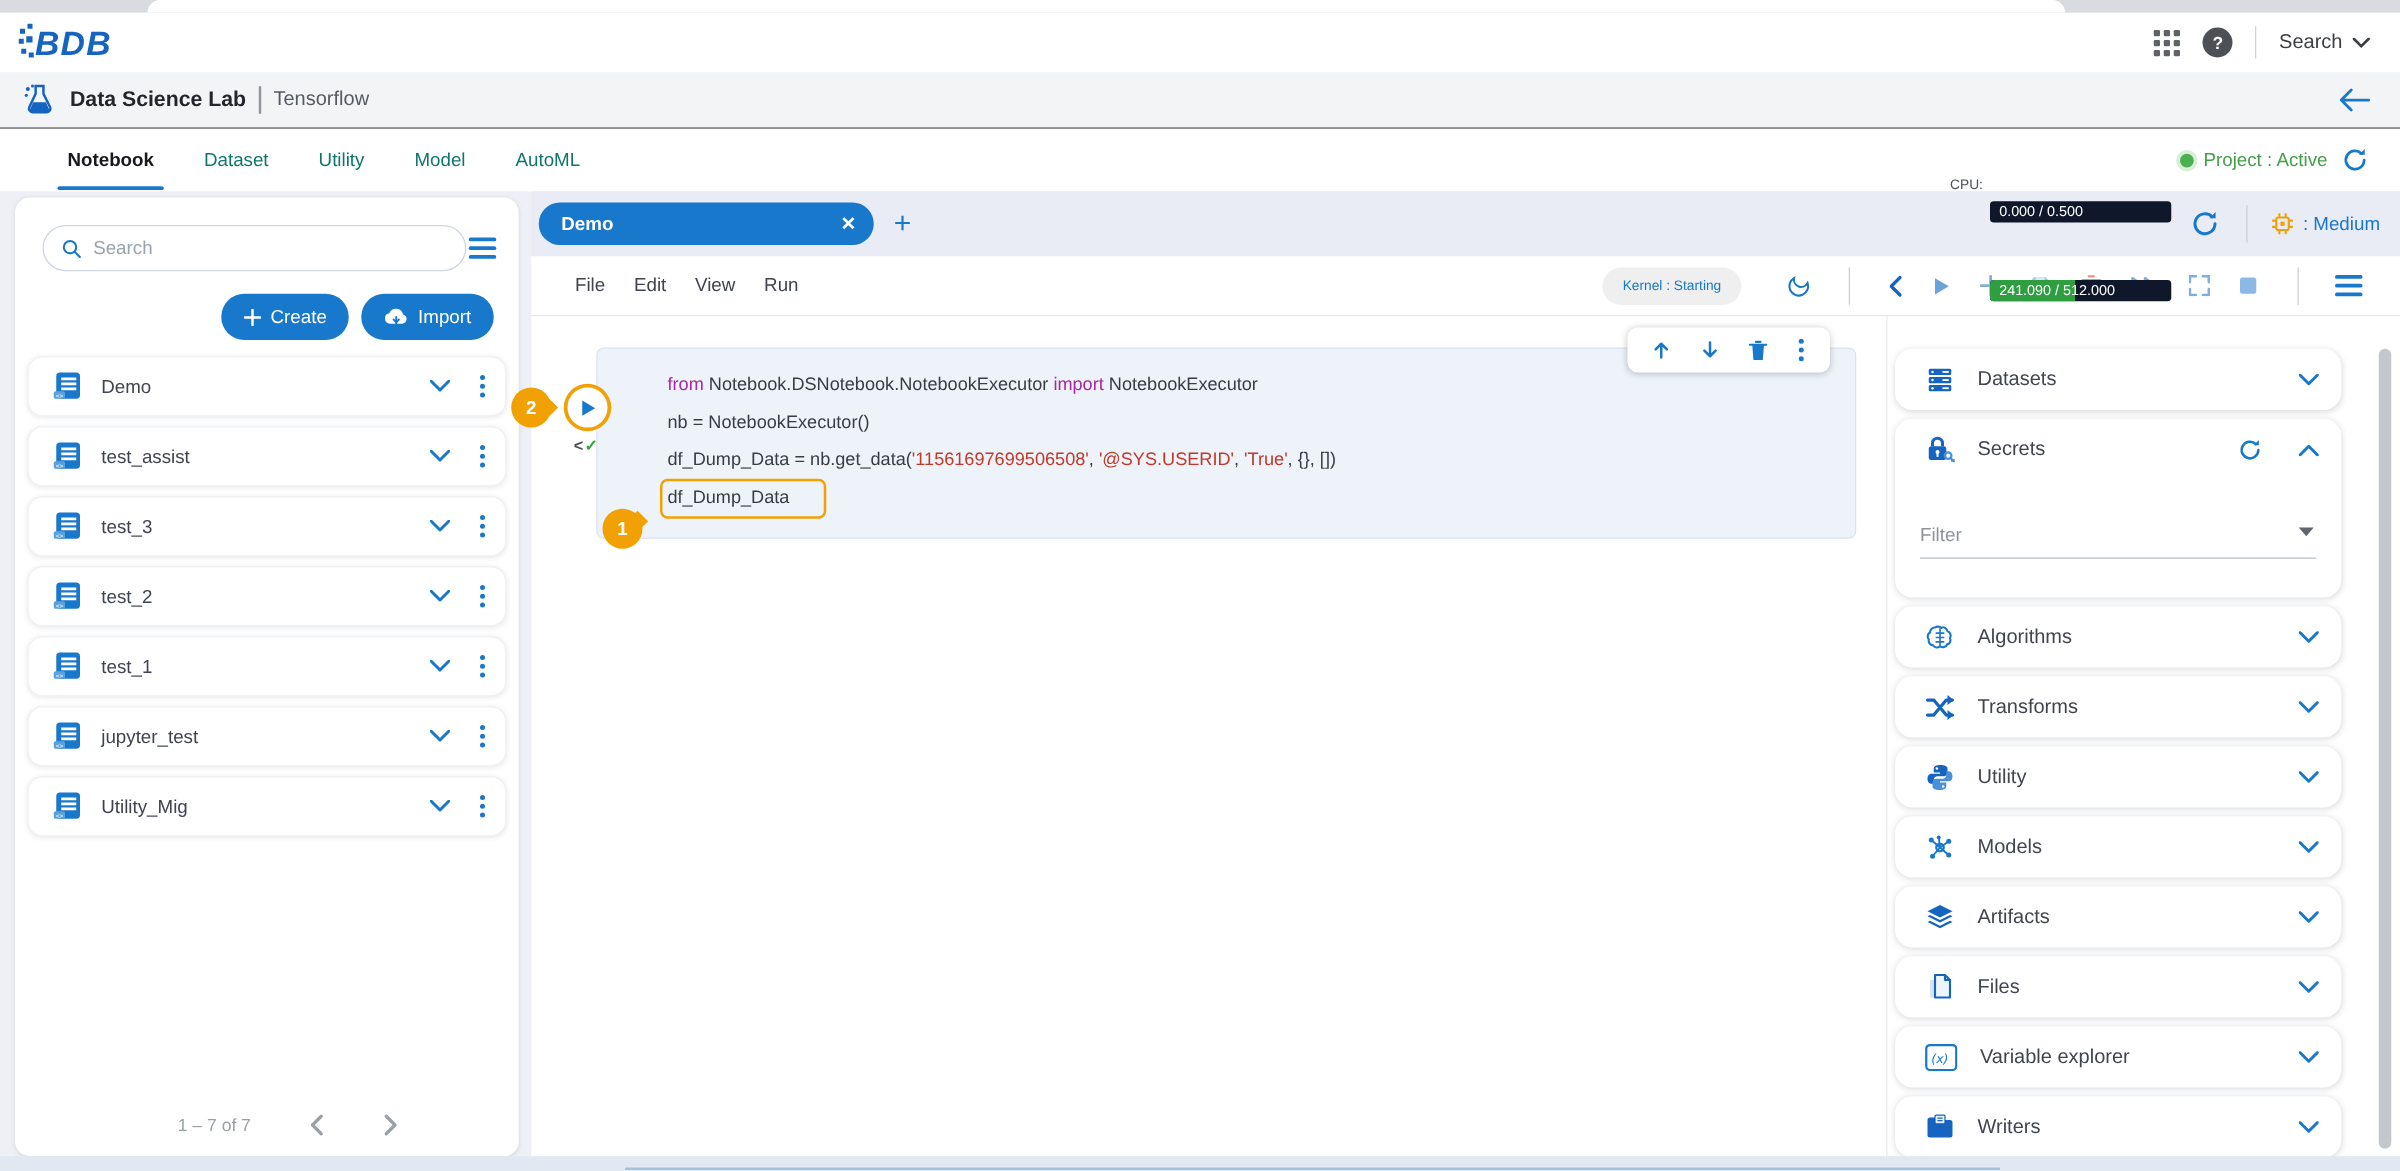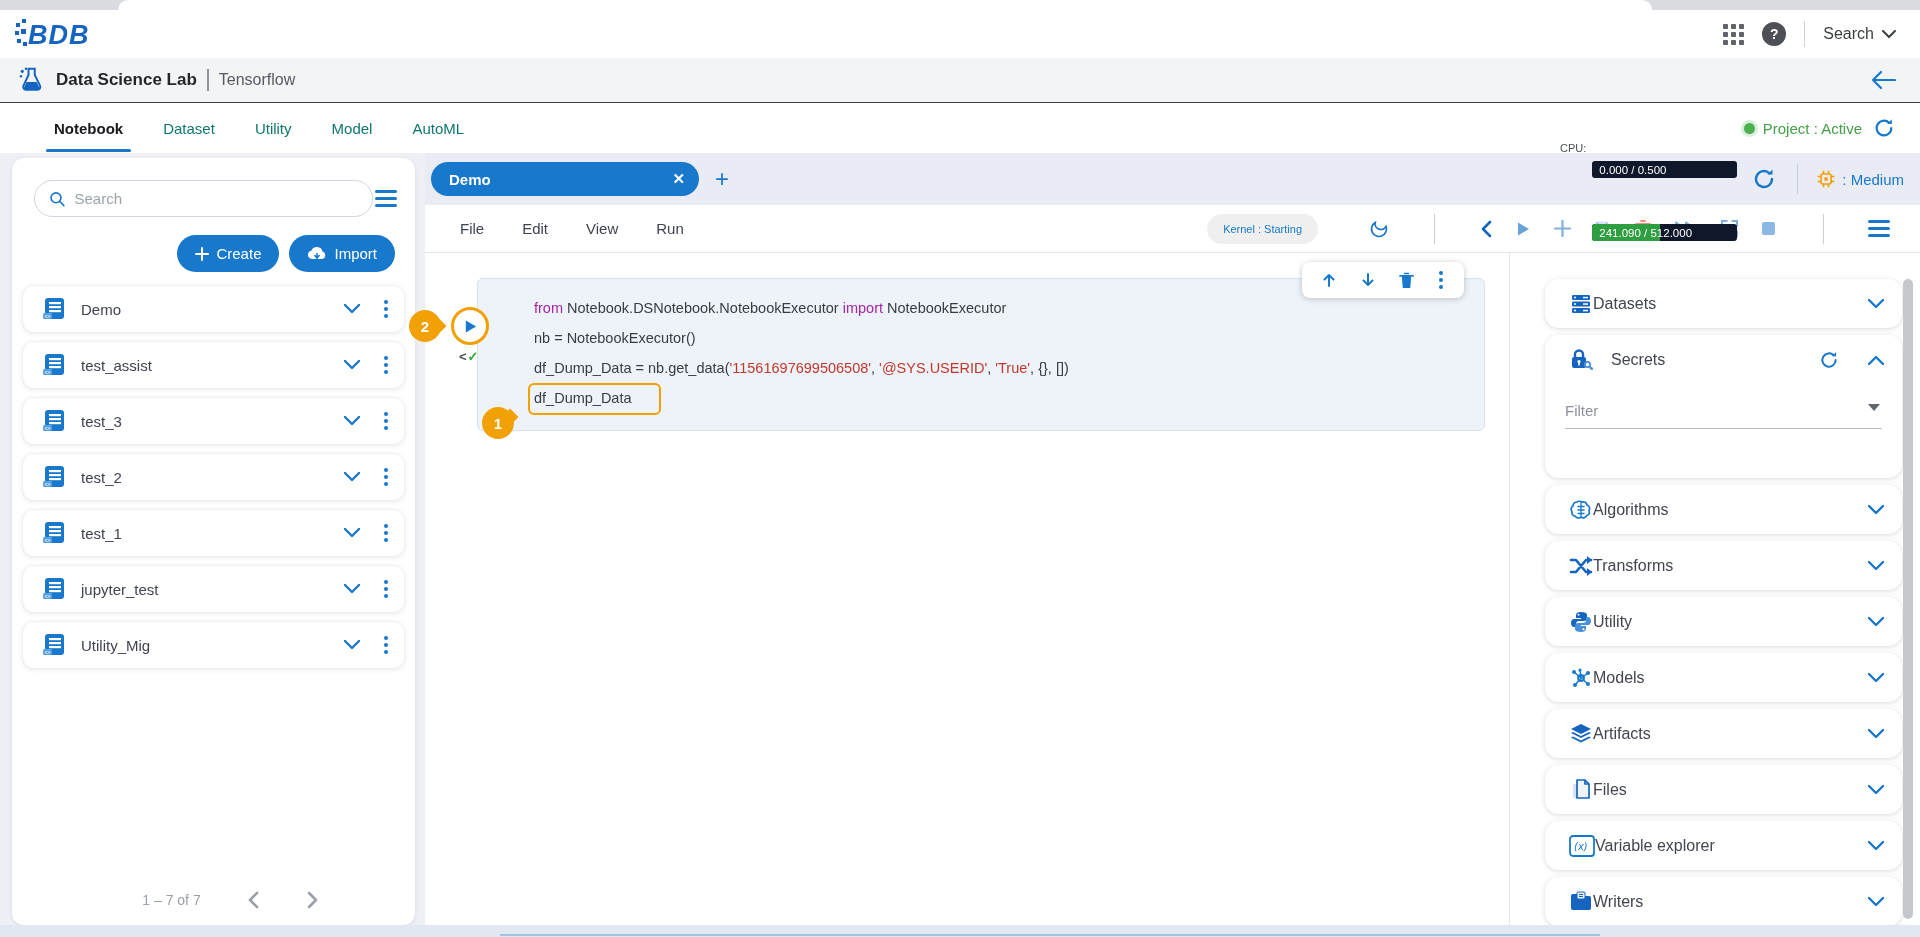--- a/index.html
+++ b/index.html
@@ -69,21 +69,21 @@
   .res-rows { display:flex; flex-direction:column; gap:2px; }
   .res-row { display:flex; align-items:center; gap:6px; }
   .res-label { font-size:11px; color:#4a4f58; width:30px; text-align:right; }
   .res-bar { width:145px; height:17px; border-radius:3px; background:#0f172a; position:relative; overflow:hidden;margin-top:44px; }
   .res-bar .fill { position:absolute; left:0; top:0; bottom:0; background:#2f9e41; width:47%; }
   .res-bar .val { position:absolute; left:7px; top:0; bottom:0; display:flex; align-items:center; color:#fff; font-size:11.5px; white-space:nowrap; }
   .strip-sep { width:1px; height:30px; background:#c9cdd6; margin:0 6px; }
   .tier { display:flex; align-items:center; gap:6px; }
   .tier .tier-txt { color:#1878cb; font-size:15px; }
 
-  .menu-row { height:48px; background:#fff; border-bottom:1px solid #e3e6ec; display:flex; align-items:center; padding:0 30px 0 35px; gap:38px;text-align:center; }
+  .menu-row { height:48px; background:#fff; border-bottom:1px solid #e3e6ec; display:flex; align-items:center; padding:0 30px 0 35px; gap:23px;text-align:center; }
   .menu-item { font-size:15px; color:#3f4450; cursor:pointer; }
   .kernel-pill { margin-left:auto; height:30px; background:#efefef; border-radius:15px; display:flex; align-items:center; padding:0 16px; color:#1878cb; font-size:11px; }
   .icon-btn { background:none; border:none; cursor:pointer; display:flex; align-items:center; justify-content:center; padding:3px; }
   .tool-sep { width:1px; height:30px; background:#c9cdd6; }
   .tool-cluster { display:flex; align-items:center; gap:17px; }
 
   .body-row { flex:1; display:flex; min-height:0; }
   .canvas { flex:1; background:#fff; position:relative; overflow:visible; }
   .body-div { width:1px; background:#e3e6ec; }
 
@@ -100,21 +100,21 @@
   .badge-2 { left:-16px; top:57px; }
   .badge-2::after { right:-3px; top:10px; }
   .badge-1 { left:4px; top:128px; }
   .badge-1::after { right:-2px; top:4px; }
   .run-ring { position:absolute; left:26px; top:54px; width:38px; height:38px; border-radius:50%; background:#fff; border:3px solid #F2A104; display:flex; align-items:center; justify-content:center; cursor:pointer; z-index:4; }
   .run-state { position:absolute; left:34px; top:96px; font-size:13px; color:#4a4e55; font-weight:600; letter-spacing:1px; }
   .run-state .ck { color:#2ea836; }
 
   
   .right-panel { width:410px; background:#fff; position:relative; overflow:hidden; }
-  .rp-card { position:absolute; left:35px; width:357px; height:49px; background:#fff; border-radius:14px; box-shadow:0 1px 5px rgba(40,50,70,.18); display:flex; align-items:center; padding:0 18px 0 24px; cursor:pointer; }
+  .rp-card { position:absolute; left:6px; width:357px; height:49px; background:#fff; border-radius:14px; box-shadow:0 1px 5px rgba(40,50,70,.18); display:flex; align-items:center; padding:0 18px 0 24px; gap:18px; cursor:pointer; }
   .rp-card .rp-label { font-size:16px; color:#40454f; flex:1; }
   .rp-secrets { height:143px; flex-direction:column; align-items:stretch; padding:0; cursor:default; }
   .rp-secrets .rp-head { height:49px; display:flex; align-items:center; padding:0 18px 0 24px; gap:18px; cursor:pointer; }
   .rp-secrets .rp-head .rp-label { flex:1; }
   .filter-box { margin:18px 20px 0 20px; position:relative; border-bottom:1px solid #b8bdc6; padding-bottom:8px; cursor:pointer; }
   .filter-box .f-label { font-size:15px; color:#8d939c; }
   .filter-box .f-caret { position:absolute; right:2px; top:2px; width:0; height:0; border-left:6px solid transparent; border-right:6px solid transparent; border-top:7px solid #5f6670; }
   .rp-scrollbar { position:absolute; right:7px; top:26px; width:10px; height:640px; background:#c4c7cc; border-radius:6px; cursor:pointer; }
 
   .bottom-strip { position:absolute; left:0; right:0; bottom:0; height:12px; background:#e2e8f1; }

